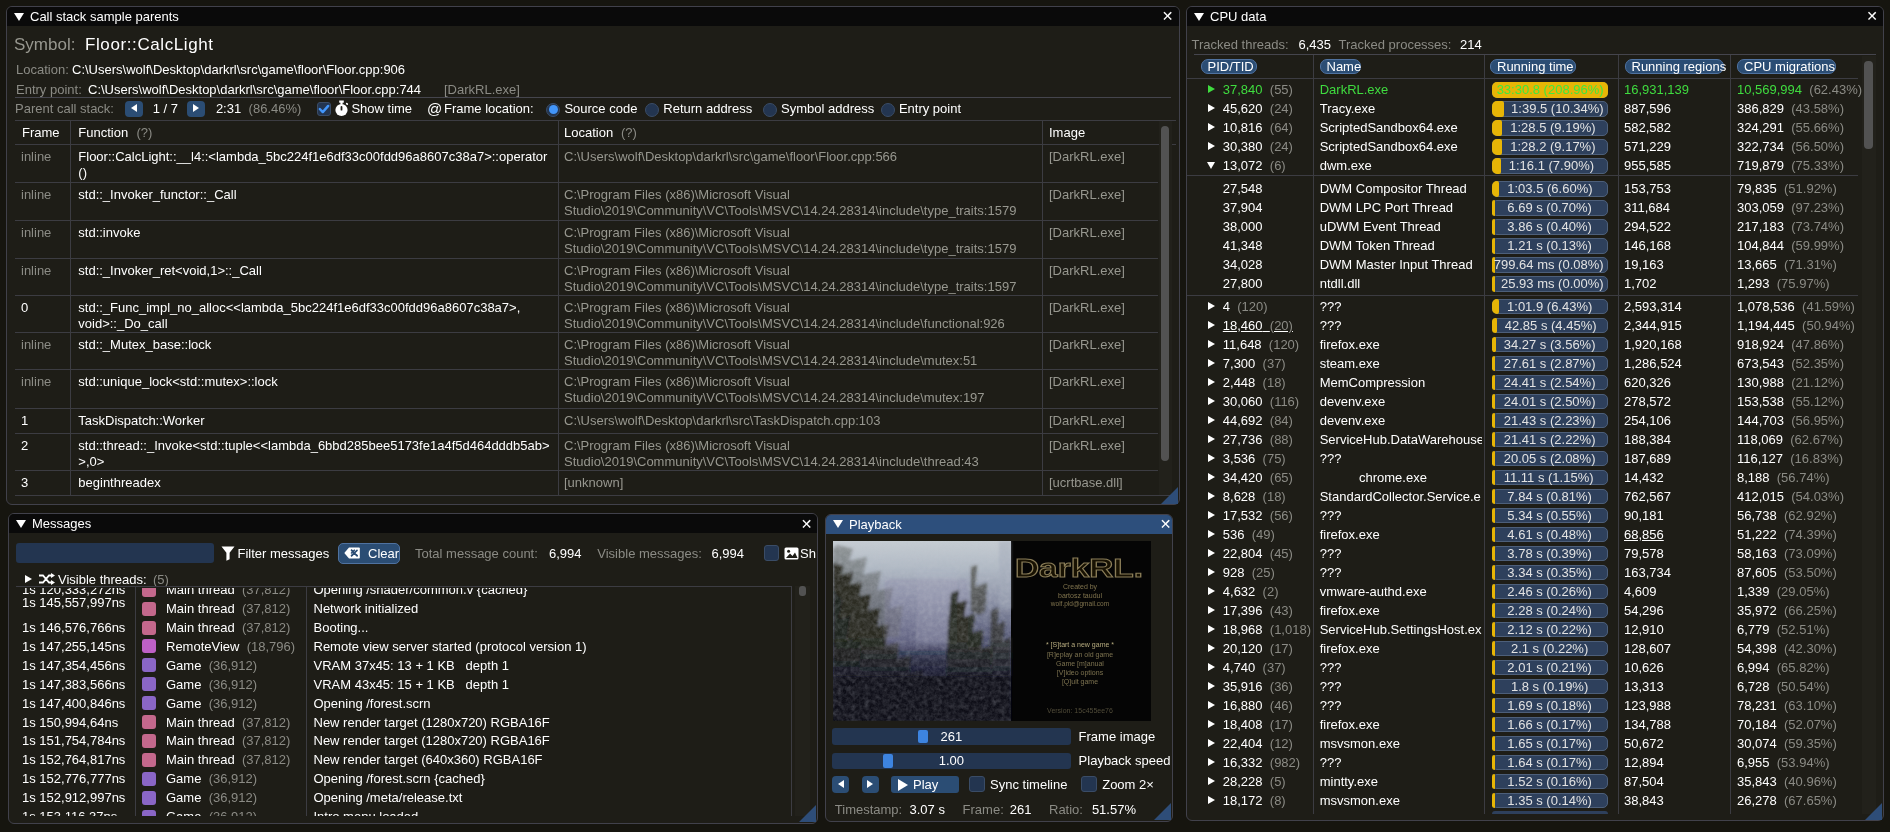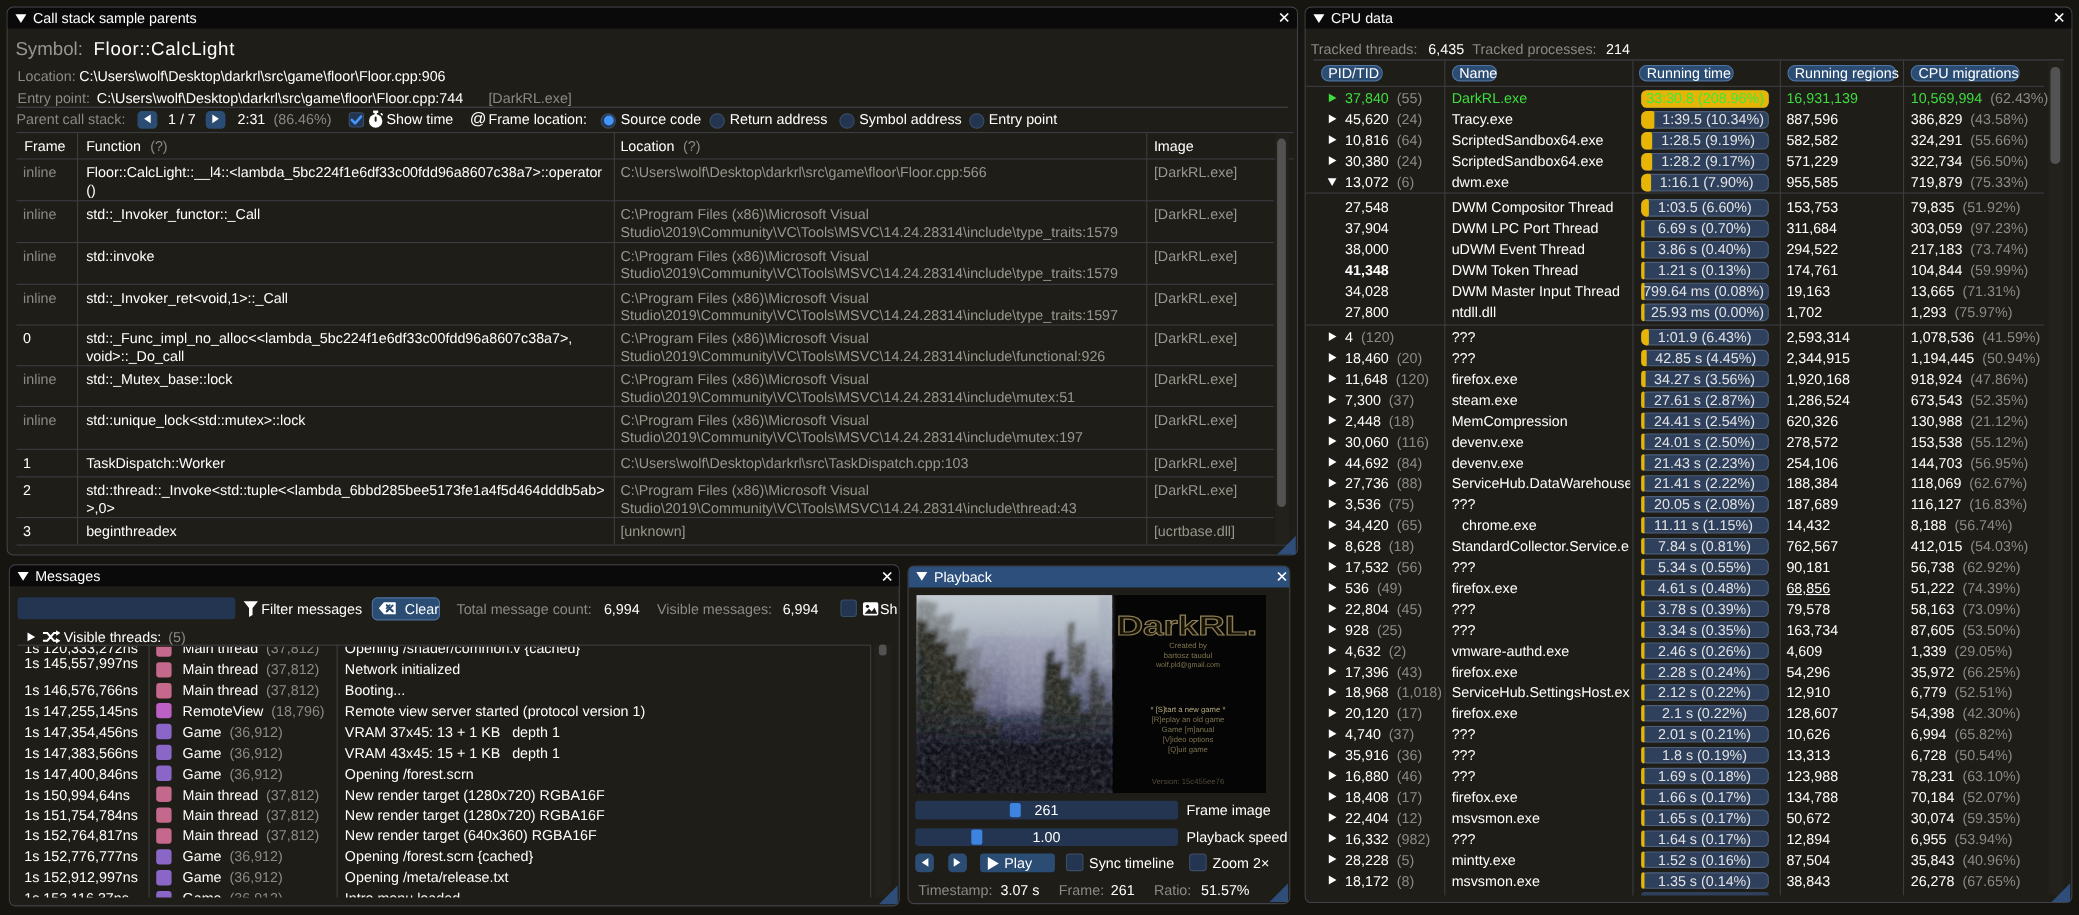--- a/index.html
+++ b/index.html
@@ -202,26 +202,26 @@
 <div class="t" style="left:1507.33px;top:198.3px;height:19px;line-height:19px;font-size:13px;color:#e2e2e2;white-space:nowrap;">6.69 s (0.70%)</div>
 <div class="t" style="left:1624px;top:198.3px;height:19px;line-height:19px;font-size:13px;color:#ffffff;white-space:nowrap;">311,684</div>
 <div class="t" style="left:1737px;top:198.3px;height:19px;line-height:19px;font-size:13px;color:#ffffff;white-space:nowrap;"><span style="color:#ffffff">303,059</span>&nbsp;&nbsp;<span style="color:#8b8b85">(97.23%)</span></div>
 <div class="t" style="left:1222.8px;top:217.3px;height:19px;line-height:19px;font-size:13px;color:#ffffff;white-space:nowrap;"><span style="color:#ffffff">38,000</span></div>
 <div class="t" style="left:1319.7px;top:217.3px;height:19px;line-height:19px;font-size:13px;color:#ffffff;white-space:nowrap;">uDWM Event Thread</div>
 <div style="position:absolute;left:1491.6px;top:219.05px;width:116px;height:15.5px;background:#2e405c;border-radius:5px;border:1px solid #4d5f7a;box-sizing:border-box;"></div>
 <div style="position:absolute;left:1491.6px;top:219.05px;width:3.5px;height:15.5px;background:#e7b506;border-radius:5px 2px 2px 5px;"></div>
 <div class="t" style="left:1507.33px;top:217.3px;height:19px;line-height:19px;font-size:13px;color:#e2e2e2;white-space:nowrap;">3.86 s (0.40%)</div>
 <div class="t" style="left:1624px;top:217.3px;height:19px;line-height:19px;font-size:13px;color:#ffffff;white-space:nowrap;">294,522</div>
 <div class="t" style="left:1737px;top:217.3px;height:19px;line-height:19px;font-size:13px;color:#ffffff;white-space:nowrap;"><span style="color:#ffffff">217,183</span>&nbsp;&nbsp;<span style="color:#8b8b85">(73.74%)</span></div>
-<div class="t" style="left:1222.8px;top:236.3px;height:19px;line-height:19px;font-size:13px;color:#ffffff;white-space:nowrap;font-weight:bold;"><span style="color:#ffffff">41,348</span></div>
+<div class="t" style="left:1222.8px;top:236.3px;height:19px;line-height:19px;font-size:13px;color:#ffffff;white-space:nowrap;"><span style="color:#ffffff">41,348</span></div>
 <div class="t" style="left:1319.7px;top:236.3px;height:19px;line-height:19px;font-size:13px;color:#ffffff;white-space:nowrap;">DWM Token Thread</div>
 <div style="position:absolute;left:1491.6px;top:238.05px;width:116px;height:15.5px;background:#2e405c;border-radius:5px;border:1px solid #4d5f7a;box-sizing:border-box;"></div>
 <div style="position:absolute;left:1491.6px;top:238.05px;width:3.5px;height:15.5px;background:#e7b506;border-radius:5px 2px 2px 5px;"></div>
 <div class="t" style="left:1507.33px;top:236.3px;height:19px;line-height:19px;font-size:13px;color:#e2e2e2;white-space:nowrap;">1.21 s (0.13%)</div>
-<div class="t" style="left:1624px;top:236.3px;height:19px;line-height:19px;font-size:13px;color:#ffffff;white-space:nowrap;">174,761</div>
+<div class="t" style="left:1624px;top:236.3px;height:19px;line-height:19px;font-size:13px;color:#ffffff;white-space:nowrap;">146,168</div>
 <div class="t" style="left:1737px;top:236.3px;height:19px;line-height:19px;font-size:13px;color:#ffffff;white-space:nowrap;"><span style="color:#ffffff">104,844</span>&nbsp;&nbsp;<span style="color:#8b8b85">(59.99%)</span></div>
 <div class="t" style="left:1222.8px;top:255.3px;height:19px;line-height:19px;font-size:13px;color:#ffffff;white-space:nowrap;"><span style="color:#ffffff">34,028</span></div>
 <div class="t" style="left:1319.7px;top:255.3px;height:19px;line-height:19px;font-size:13px;color:#ffffff;white-space:nowrap;">DWM Master Input Thread</div>
 <div style="position:absolute;left:1491.6px;top:257.05px;width:116px;height:15.5px;background:#2e405c;border-radius:5px;border:1px solid #4d5f7a;box-sizing:border-box;"></div>
 <div style="position:absolute;left:1491.6px;top:257.05px;width:3.5px;height:15.5px;background:#e7b506;border-radius:5px 2px 2px 5px;"></div>
 <div class="t" style="left:1493.77px;top:255.3px;height:19px;line-height:19px;font-size:13px;color:#e2e2e2;white-space:nowrap;">799.64 ms (0.08%)</div>
 <div class="t" style="left:1624px;top:255.3px;height:19px;line-height:19px;font-size:13px;color:#ffffff;white-space:nowrap;">19,163</div>
 <div class="t" style="left:1737px;top:255.3px;height:19px;line-height:19px;font-size:13px;color:#ffffff;white-space:nowrap;"><span style="color:#ffffff">13,665</span>&nbsp;&nbsp;<span style="color:#8b8b85">(71.31%)</span></div>
 <div class="t" style="left:1222.8px;top:274.3px;height:19px;line-height:19px;font-size:13px;color:#ffffff;white-space:nowrap;"><span style="color:#ffffff">27,800</span></div>
 <div class="t" style="left:1319.7px;top:274.3px;height:19px;line-height:19px;font-size:13px;color:#ffffff;white-space:nowrap;">ntdll.dll</div>
@@ -233,21 +233,21 @@
 <div style="position:absolute;left:1186.7px;top:295.3px;width:671.3px;height:1px;background:#3c3c42"></div>
 <div style="position:absolute;left:1207.7px;top:301.8px;width:0;height:0;border-left:7.0200000000000005px solid #ffffff;border-top:4.5px solid transparent;border-bottom:4.5px solid transparent"></div>
 <div class="t" style="left:1222.8px;top:296.8px;height:19px;line-height:19px;font-size:13px;color:#ffffff;white-space:nowrap;"><span style="color:#ffffff">4</span>&nbsp;&nbsp;<span style="color:#8b8b85">(120)</span></div>
 <div class="t" style="left:1319.7px;top:296.8px;height:19px;line-height:19px;font-size:13px;color:#ffffff;white-space:nowrap;">???</div>
 <div style="position:absolute;left:1491.6px;top:298.55px;width:116px;height:15.5px;background:#2e405c;border-radius:5px;border:1px solid #4d5f7a;box-sizing:border-box;"></div>
 <div style="position:absolute;left:1491.6px;top:298.55px;width:7.458799999999999px;height:15.5px;background:#e7b506;border-radius:5px 2px 2px 5px;"></div>
 <div class="t" style="left:1507.0588px;top:296.8px;height:19px;line-height:19px;font-size:13px;color:#e2e2e2;white-space:nowrap;">1:01.9 (6.43%)</div>
 <div class="t" style="left:1624px;top:296.8px;height:19px;line-height:19px;font-size:13px;color:#ffffff;white-space:nowrap;">2,593,314</div>
 <div class="t" style="left:1737px;top:296.8px;height:19px;line-height:19px;font-size:13px;color:#ffffff;white-space:nowrap;"><span style="color:#ffffff">1,078,536</span>&nbsp;&nbsp;<span style="color:#8b8b85">(41.59%)</span></div>
 <div style="position:absolute;left:1207.7px;top:320.8px;width:0;height:0;border-left:7.0200000000000005px solid #ffffff;border-top:4.5px solid transparent;border-bottom:4.5px solid transparent"></div>
-<div class="t" style="left:1222.8px;top:315.8px;height:19px;line-height:19px;font-size:13px;color:#ffffff;white-space:nowrap;"><span style="color:#ffffff">18,460</span>&nbsp;&nbsp;<span style="color:#8b8b85">(20)</span></div>
+<div class="t" style="left:1222.8px;top:315.8px;height:19px;line-height:19px;font-size:13px;color:#ffffff;white-space:nowrap;text-decoration:underline;"><span style="color:#ffffff">18,460</span>&nbsp;&nbsp;<span style="color:#8b8b85">(20)</span></div>
 <div class="t" style="left:1319.7px;top:315.8px;height:19px;line-height:19px;font-size:13px;color:#ffffff;white-space:nowrap;">???</div>
 <div style="position:absolute;left:1491.6px;top:317.55px;width:116px;height:15.5px;background:#2e405c;border-radius:5px;border:1px solid #4d5f7a;box-sizing:border-box;"></div>
 <div style="position:absolute;left:1491.6px;top:317.55px;width:5.162000000000001px;height:15.5px;background:#e7b506;border-radius:5px 2px 2px 5px;"></div>
 <div class="t" style="left:1504.762px;top:315.8px;height:19px;line-height:19px;font-size:13px;color:#e2e2e2;white-space:nowrap;">42.85 s (4.45%)</div>
 <div class="t" style="left:1624px;top:315.8px;height:19px;line-height:19px;font-size:13px;color:#ffffff;white-space:nowrap;">2,344,915</div>
 <div class="t" style="left:1737px;top:315.8px;height:19px;line-height:19px;font-size:13px;color:#ffffff;white-space:nowrap;"><span style="color:#ffffff">1,194,445</span>&nbsp;&nbsp;<span style="color:#8b8b85">(50.94%)</span></div>
 <div style="position:absolute;left:1207.7px;top:339.8px;width:0;height:0;border-left:7.0200000000000005px solid #ffffff;border-top:4.5px solid transparent;border-bottom:4.5px solid transparent"></div>
 <div class="t" style="left:1222.8px;top:334.8px;height:19px;line-height:19px;font-size:13px;color:#ffffff;white-space:nowrap;"><span style="color:#ffffff">11,648</span>&nbsp;&nbsp;<span style="color:#8b8b85">(120)</span></div>
 <div class="t" style="left:1319.7px;top:334.8px;height:19px;line-height:19px;font-size:13px;color:#ffffff;white-space:nowrap;">firefox.exe</div>
 <div style="position:absolute;left:1491.6px;top:336.55px;width:116px;height:15.5px;background:#2e405c;border-radius:5px;border:1px solid #4d5f7a;box-sizing:border-box;"></div>
@@ -298,21 +298,21 @@
 <div style="position:absolute;left:1207.7px;top:453.8px;width:0;height:0;border-left:7.0200000000000005px solid #ffffff;border-top:4.5px solid transparent;border-bottom:4.5px solid transparent"></div>
 <div class="t" style="left:1222.8px;top:448.8px;height:19px;line-height:19px;font-size:13px;color:#ffffff;white-space:nowrap;"><span style="color:#ffffff">3,536</span>&nbsp;&nbsp;<span style="color:#8b8b85">(75)</span></div>
 <div class="t" style="left:1319.7px;top:448.8px;height:19px;line-height:19px;font-size:13px;color:#ffffff;white-space:nowrap;">???</div>
 <div style="position:absolute;left:1491.6px;top:450.55px;width:116px;height:15.5px;background:#2e405c;border-radius:5px;border:1px solid #4d5f7a;box-sizing:border-box;"></div>
 <div style="position:absolute;left:1491.6px;top:450.55px;width:3.5px;height:15.5px;background:#e7b506;border-radius:5px 2px 2px 5px;"></div>
 <div class="t" style="left:1503.715px;top:448.8px;height:19px;line-height:19px;font-size:13px;color:#e2e2e2;white-space:nowrap;">20.05 s (2.08%)</div>
 <div class="t" style="left:1624px;top:448.8px;height:19px;line-height:19px;font-size:13px;color:#ffffff;white-space:nowrap;">187,689</div>
 <div class="t" style="left:1737px;top:448.8px;height:19px;line-height:19px;font-size:13px;color:#ffffff;white-space:nowrap;"><span style="color:#ffffff">116,127</span>&nbsp;&nbsp;<span style="color:#8b8b85">(16.83%)</span></div>
 <div style="position:absolute;left:1207.7px;top:472.8px;width:0;height:0;border-left:7.0200000000000005px solid #ffffff;border-top:4.5px solid transparent;border-bottom:4.5px solid transparent"></div>
 <div class="t" style="left:1222.8px;top:467.8px;height:19px;line-height:19px;font-size:13px;color:#ffffff;white-space:nowrap;"><span style="color:#ffffff">34,420</span>&nbsp;&nbsp;<span style="color:#8b8b85">(65)</span></div>
-<div class="t" style="left:1329px;top:467.8px;height:19px;line-height:19px;font-size:13px;color:#ffffff;white-space:nowrap;">chrome.exe</div>
+<div class="t" style="left:1359px;top:467.8px;height:19px;line-height:19px;font-size:13px;color:#ffffff;white-space:nowrap;">chrome.exe</div>
 <div style="position:absolute;left:1491.6px;top:469.55px;width:116px;height:15.5px;background:#2e405c;border-radius:5px;border:1px solid #4d5f7a;box-sizing:border-box;"></div>
 <div style="position:absolute;left:1491.6px;top:469.55px;width:3.5px;height:15.5px;background:#e7b506;border-radius:5px 2px 2px 5px;"></div>
 <div class="t" style="left:1503.715px;top:467.8px;height:19px;line-height:19px;font-size:13px;color:#e2e2e2;white-space:nowrap;">11.11 s (1.15%)</div>
 <div class="t" style="left:1624px;top:467.8px;height:19px;line-height:19px;font-size:13px;color:#ffffff;white-space:nowrap;">14,432</div>
 <div class="t" style="left:1737px;top:467.8px;height:19px;line-height:19px;font-size:13px;color:#ffffff;white-space:nowrap;"><span style="color:#ffffff">8,188</span>&nbsp;&nbsp;<span style="color:#8b8b85">(56.74%)</span></div>
 <div style="position:absolute;left:1207.7px;top:491.8px;width:0;height:0;border-left:7.0200000000000005px solid #ffffff;border-top:4.5px solid transparent;border-bottom:4.5px solid transparent"></div>
 <div class="t" style="left:1222.8px;top:486.8px;height:19px;line-height:19px;font-size:13px;color:#ffffff;white-space:nowrap;"><span style="color:#ffffff">8,628</span>&nbsp;&nbsp;<span style="color:#8b8b85">(18)</span></div>
 <div class="t" style="left:1319.7px;top:486.8px;height:19px;line-height:19px;font-size:13px;color:#ffffff;width:162px;overflow:hidden;white-space:nowrap;">StandardCollector.Service.e</div>
 <div style="position:absolute;left:1491.6px;top:488.55px;width:116px;height:15.5px;background:#2e405c;border-radius:5px;border:1px solid #4d5f7a;box-sizing:border-box;"></div>
 <div style="position:absolute;left:1491.6px;top:488.55px;width:3.5px;height:15.5px;background:#e7b506;border-radius:5px 2px 2px 5px;"></div>

